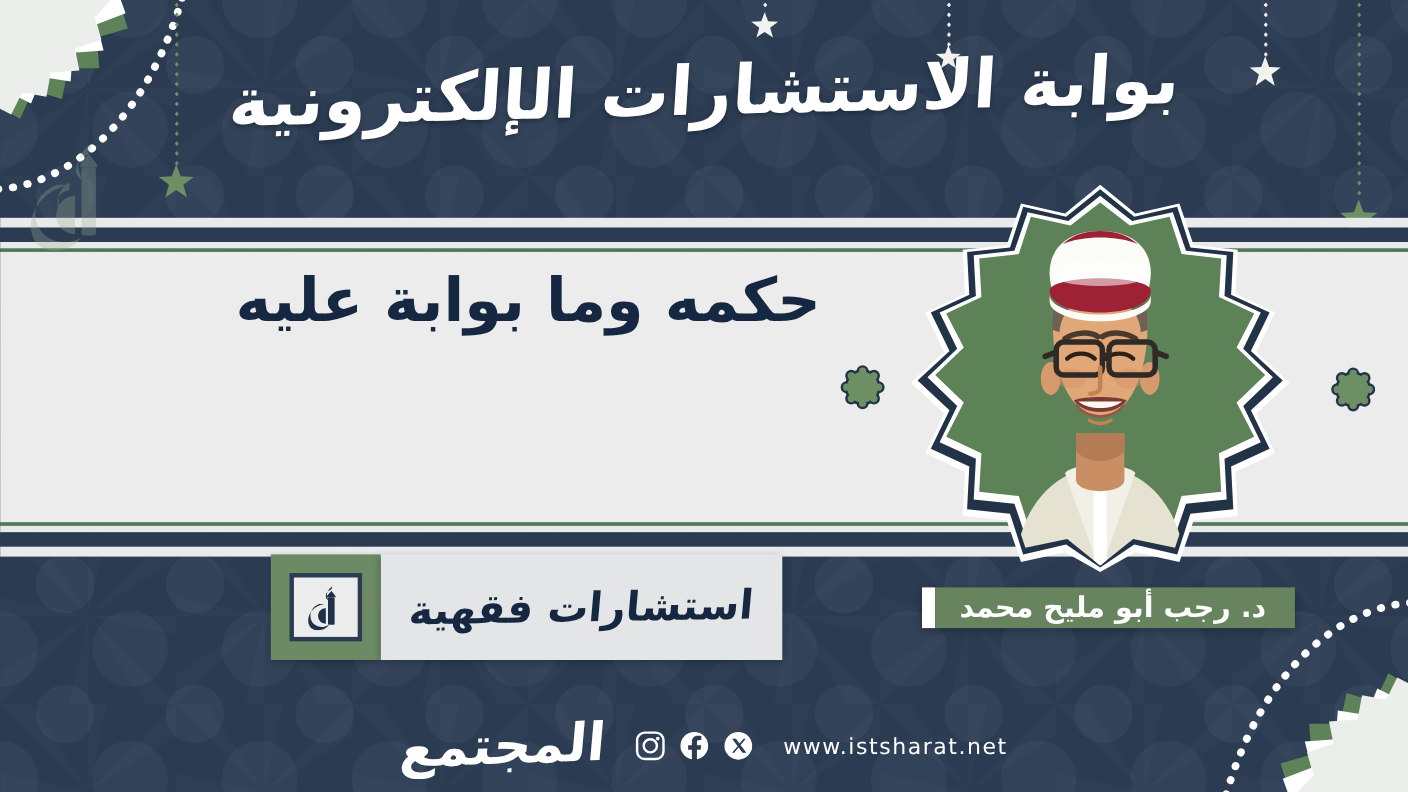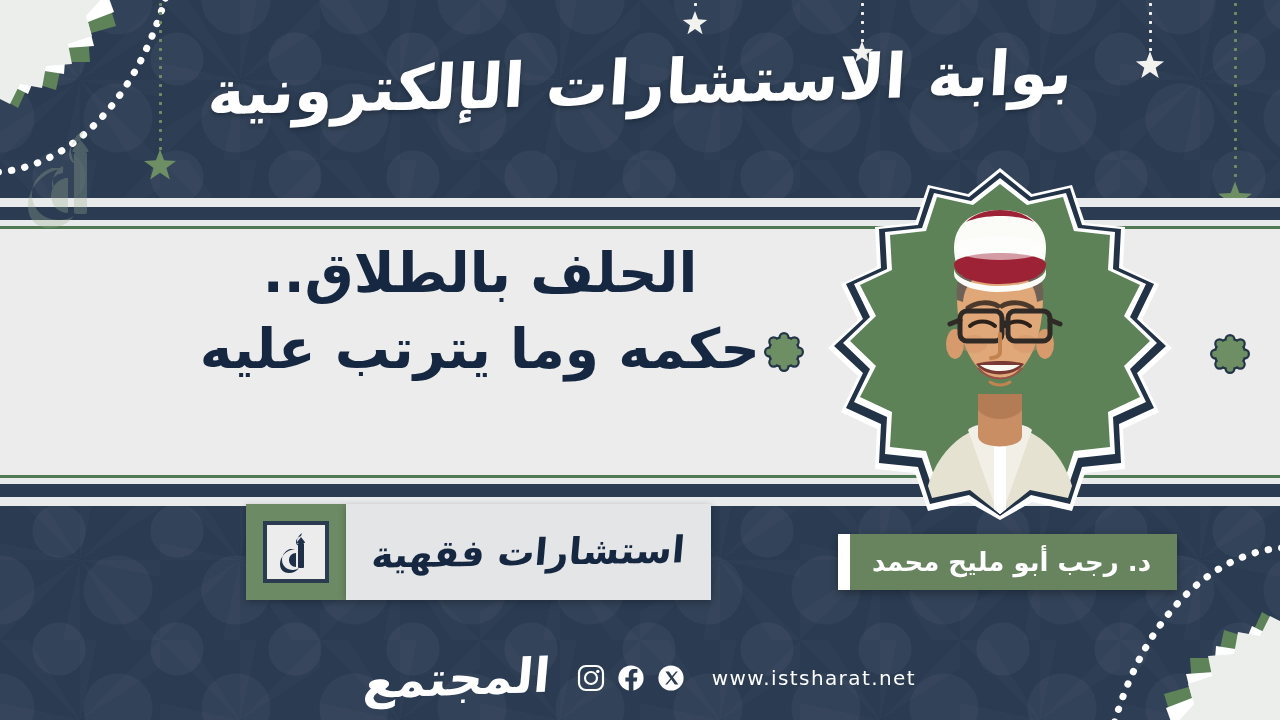--- a/index.html
+++ b/index.html
@@ -181,21 +181,21 @@
     letter-spacing:-1px;
     transform:skewX(-6deg) rotate(-1deg);
     white-space:nowrap;
     font-family:"DejaVu Sans","Liberation Sans",sans-serif;
   }
 
   
   .speaker{
     position:absolute;
     left:838px; top:534px;
-    height:56px;
+    height:37px;
     display:flex; align-items:stretch;
     direction:ltr;
     box-shadow:0 3px 8px rgba(0,0,0,.3);
   }
   .speaker .accent{ width:12px; background:#ffffff; }
   .speaker .bar{
     background:#67845f;
     padding:0 26px 0 22px;
     display:flex; align-items:center;
   }
@@ -364,22 +364,21 @@
       <circle cx="32.3" cy="32.3" r="4.4" fill="#6d8f63" stroke="#233449" stroke-width="2.2"></circle>
       <circle cx="22" cy="36.5" r="4.4" fill="#6d8f63" stroke="#233449" stroke-width="2.2"></circle>
       <circle cx="11.7" cy="32.3" r="4.4" fill="#6d8f63" stroke="#233449" stroke-width="2.2"></circle>
       <circle cx="7.5" cy="22" r="4.4" fill="#6d8f63" stroke="#233449" stroke-width="2.2"></circle>
       <circle cx="11.7" cy="11.7" r="4.4" fill="#6d8f63" stroke="#233449" stroke-width="2.2"></circle>
       <circle cx="22" cy="22" r="14" fill="#6d8f63"></circle>
     </svg>
   </div>
 
   <div class="headline">
-    <div class="l1">الحلف بالطلاق..</div>
-    <div class="l2">حكمه وما يترتب عليه</div>
+    <div class="l2">حكمه وما بوابة عليه</div>
   </div>
 
   <div class="portrait">
     <svg width="364" height="352" viewBox="0 0 364 352">
       <defs>
         <clipPath id="rosette-clip">
           <path id="rosette-path-c" d="
             M182 6
             L212 30 L250 22 L262 58 L300 62 L298 100 L332 116 L316 150
             L344 176 L316 202 L332 236 L298 252 L300 290 L262 294 L250 330

